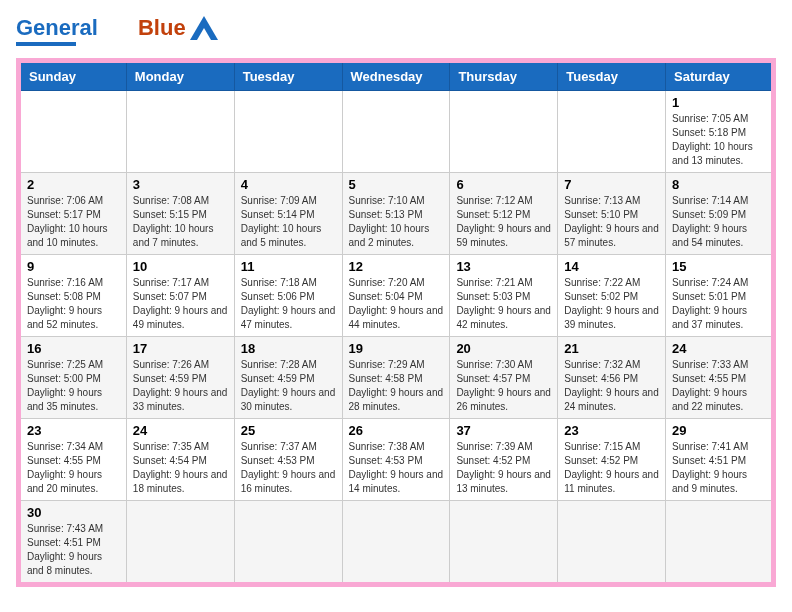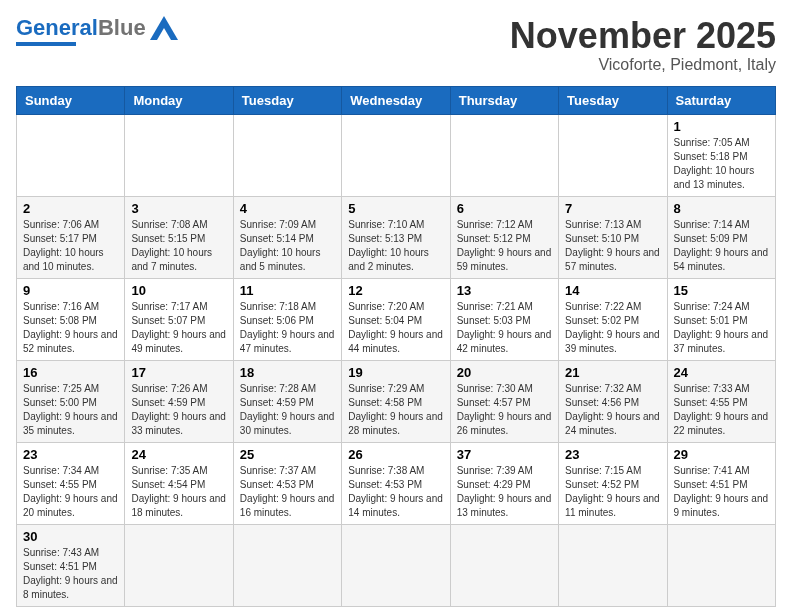--- a/index.html
+++ b/index.html
@@ -45,21 +45,21 @@
       color: #333;
       line-height: 1.1;
     }
     .location-title {
       font-size: 16px;
       color: #555;
     }
     .calendar {
       width: 100%;
       border-collapse: collapse;
-      border: 1px solid #f9a8d4;
+      border: 5px solid #f9a8d4;
     }
     .calendar th {
       background: #1a6bbf;
       color: #fff;
       text-align: left;
       padding: 6px 8px;
       font-size: 13px;
       font-weight: bold;
       border: 1px solid #1558a0;
     }
@@ -89,32 +89,28 @@
     
     thead tr td, thead tr th { background: #1a6bbf; }
   </style>
 </head>
 <body>
 
 <div class="header-area">
   <div class="logo">
     <div style="display:flex; align-items:center; gap:4px;">
       <span class="logo-text">
-        <span>General</span><span style="color:#737373;">Blue</span>
+        <span>General</span><span style="color:#c2410c;margin-left:40px;">Blue</span>
       </span>
       <svg width="28" height="24" viewBox="0 0 28 24">
         <polygon points="0,24 14,0 28,24" fill="#1a6bbf"></polygon>
         <polygon points="7,24 14,12 21,24" fill="#fff"></polygon>
       </svg>
     </div>
     <div class="logo-bar"></div>
-  </div>
-  <div class="title-area">
-    <div class="month-title">November 2025</div>
-    <div class="location-title">Vicoforte, Piedmont, Italy</div>
   </div>
 </div>
 
 <table class="calendar">
   <thead>
     <tr>
     <th>Sunday</th>
         <th>Monday</th>
         <th>Tuesday</th>
         <th>Wednesday</th>
@@ -317,21 +313,21 @@
         <td>
           <span class="day-num">26</span>
           <div class="day-info">Sunrise: 7:38 AM
 Sunset: 4:53 PM
 Daylight: 9 hours
 and 14 minutes.</div>
         </td>
         <td>
           <span class="day-num">37</span>
           <div class="day-info">Sunrise: 7:39 AM
-Sunset: 4:29 PM
+Sunset: 4:52 PM
 Daylight: 9 hours
 and 13 minutes.</div>
         </td>
         <td>
           <span class="day-num">23</span>
           <div class="day-info">Sunrise: 7:15 AM
 Sunset: 4:52 PM
 Daylight: 9 hours
 and 11 minutes.</div>
         </td>

